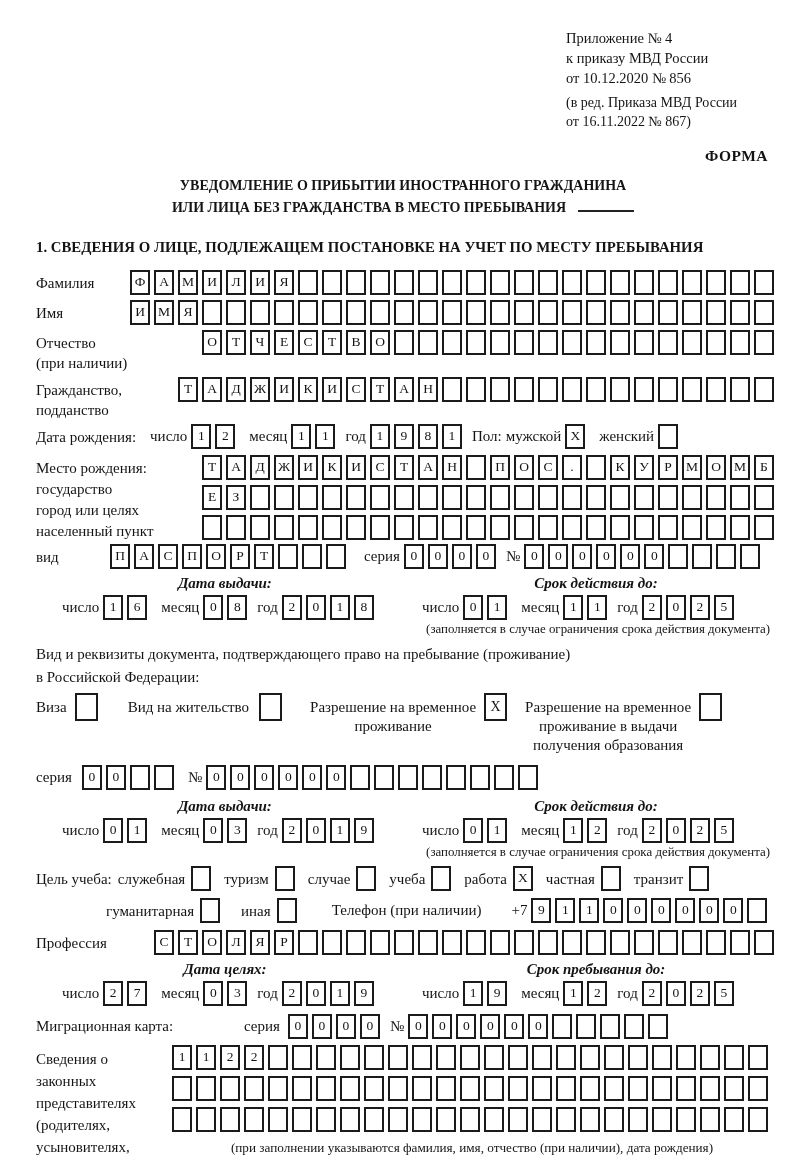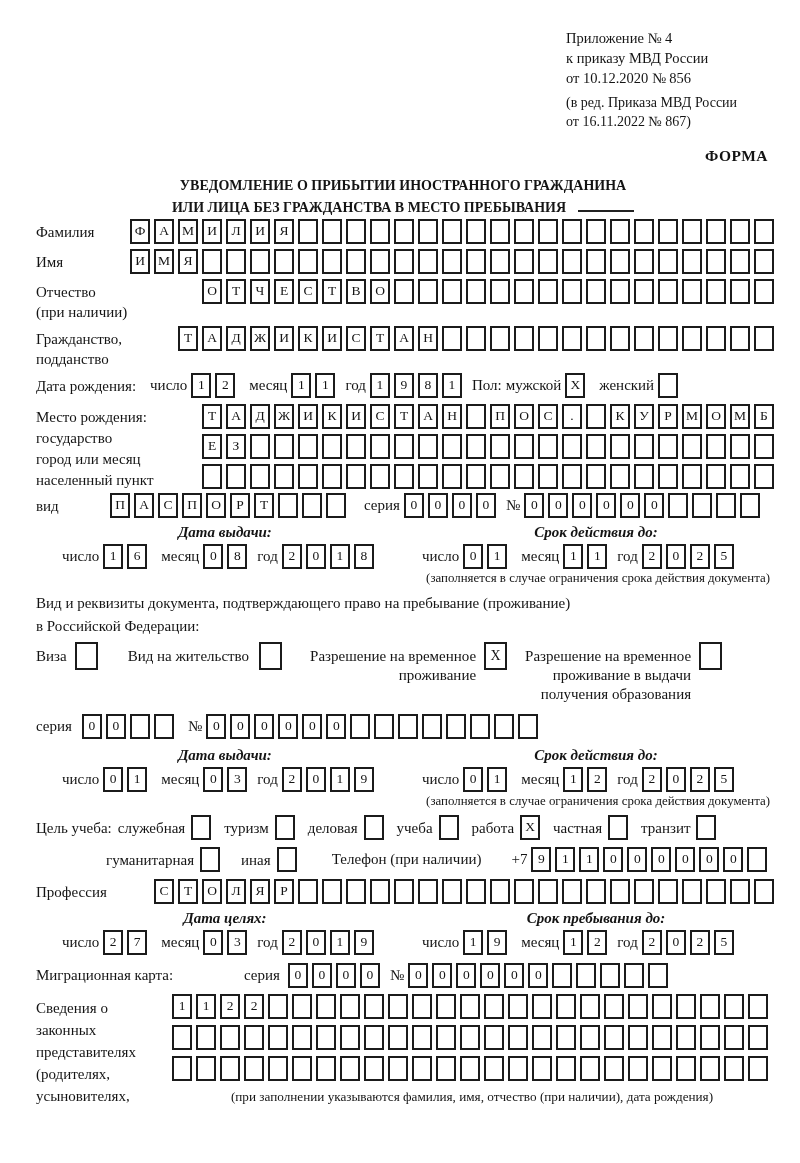--- a/index.html
+++ b/index.html
@@ -39,21 +39,21 @@
   .datehead { text-align:center; font-weight:bold; margin-bottom:3px;font-style:italic; }
   .dateline { display:flex; align-items:center; white-space:nowrap; }
   .dl-lbl { margin-right:4px; }
   .ml10 { margin-left:10px; } .ml6 { margin-left:6px; } .ml14 { margin-left:14px; }
   .datenote-full { text-align:right; font-size:12.9px; margin:0 0 6px 0; }
 
   .res-line { line-height:23px; }
   .visa-row { display:flex; align-items:flex-start; margin:4px 0 10px 0; }
   .checkitem { display:flex; align-items:flex-start; margin-right:14px; }
   .ci-label { line-height:19px; padding-top:5px; margin-right:8px; }
-  .ci-center { text-align:right; }
+  .ci-center { text-align:center; }
 
   .purpose-row { display:flex; align-items:center; margin-bottom:7px; white-space:nowrap; }
   .p-item { display:flex; align-items:center; margin-right:9px; }
   .p-item .lbl { padding-top:0; margin-right:6px; }
 
   .rep-note { font-size:13.2px; margin-top:8px; text-align:center; white-space:nowrap; }
 </style>
 </head>
 <body>
 
@@ -68,20 +68,21 @@
       <div>от 16.11.2022 № 867)</div>
     </div>
   </div>
   <div class="forma">ФОРМА</div>
 
   <div class="title">
     <div>УВЕДОМЛЕНИЕ О ПРИБЫТИИ ИНОСТРАННОГО ГРАЖДАНИНА</div>
     <div><span>ИЛИ ЛИЦА БЕЗ ГРАЖДАНСТВА В МЕСТО ПРЕБЫВАНИЯ</span><span class="blank-line"></span></div>
   </div>
 
+  <div class="sec-head">1. СВЕДЕНИЯ О ЛИЦЕ, ПОДЛЕЖАЩЕМ ПОСТАНОВКЕ НА УЧЕТ ПО МЕСТУ ПРЕБЫВАНИЯ</div>
 
   <div class="frow">
     <div class="lbl" style="width:94px">Фамилия</div>
     <div class="cells"><span class="cell">Ф</span><span class="cell">А</span><span class="cell">М</span><span class="cell">И</span><span class="cell">Л</span><span class="cell">И</span><span class="cell">Я</span><span class="cell"></span><span class="cell"></span><span class="cell"></span><span class="cell"></span><span class="cell"></span><span class="cell"></span><span class="cell"></span><span class="cell"></span><span class="cell"></span><span class="cell"></span><span class="cell"></span><span class="cell"></span><span class="cell"></span><span class="cell"></span><span class="cell"></span><span class="cell"></span><span class="cell"></span><span class="cell"></span><span class="cell"></span><span class="cell"></span></div>
   </div>
 
   <div class="frow">
     <div class="lbl" style="width:94px">Имя</div>
     <div class="cells"><span class="cell">И</span><span class="cell">М</span><span class="cell">Я</span><span class="cell"></span><span class="cell"></span><span class="cell"></span><span class="cell"></span><span class="cell"></span><span class="cell"></span><span class="cell"></span><span class="cell"></span><span class="cell"></span><span class="cell"></span><span class="cell"></span><span class="cell"></span><span class="cell"></span><span class="cell"></span><span class="cell"></span><span class="cell"></span><span class="cell"></span><span class="cell"></span><span class="cell"></span><span class="cell"></span><span class="cell"></span><span class="cell"></span><span class="cell"></span><span class="cell"></span></div>
   </div>
@@ -114,21 +115,21 @@
     <span class="dl-lbl">мужской</span>
     <span class="cells"><span class="cell">X</span></span>
     <span class="dl-lbl ml10">женский</span>
     <span class="cells"><span class="cell"></span></span>
   </div>
 
   <div class="frow" style="margin-top:6px;margin-bottom:2px">
     <div class="lbl" style="width:166px;line-height:21px">
       <div>Место рождения:</div>
       <div>государство</div>
-      <div>город или месяц</div>
+      <div>город или целях</div>
       <div>населенный пункт</div>
     </div>
     <div>
       <div class="cells" style="display:block;margin-bottom:5px"><span class="cell">Т</span><span class="cell">А</span><span class="cell">Д</span><span class="cell">Ж</span><span class="cell">И</span><span class="cell">К</span><span class="cell">И</span><span class="cell">С</span><span class="cell">Т</span><span class="cell">А</span><span class="cell">Н</span><span class="cell"></span><span class="cell">П</span><span class="cell">О</span><span class="cell">С</span><span class="cell">.</span><span class="cell"></span><span class="cell">К</span><span class="cell">У</span><span class="cell">Р</span><span class="cell">М</span><span class="cell">О</span><span class="cell">М</span><span class="cell">Б</span></div>
       <div class="cells" style="display:block;margin-bottom:5px"><span class="cell">Е</span><span class="cell">З</span><span class="cell"></span><span class="cell"></span><span class="cell"></span><span class="cell"></span><span class="cell"></span><span class="cell"></span><span class="cell"></span><span class="cell"></span><span class="cell"></span><span class="cell"></span><span class="cell"></span><span class="cell"></span><span class="cell"></span><span class="cell"></span><span class="cell"></span><span class="cell"></span><span class="cell"></span><span class="cell"></span><span class="cell"></span><span class="cell"></span><span class="cell"></span><span class="cell"></span></div>
       <div class="cells" style="display:block"><span class="cell"></span><span class="cell"></span><span class="cell"></span><span class="cell"></span><span class="cell"></span><span class="cell"></span><span class="cell"></span><span class="cell"></span><span class="cell"></span><span class="cell"></span><span class="cell"></span><span class="cell"></span><span class="cell"></span><span class="cell"></span><span class="cell"></span><span class="cell"></span><span class="cell"></span><span class="cell"></span><span class="cell"></span><span class="cell"></span><span class="cell"></span><span class="cell"></span><span class="cell"></span><span class="cell"></span></div>
     </div>
   </div>
 
   <div class="inline-row">
@@ -232,21 +233,21 @@
     <span class="lbl" style="padding-top:0;margin-right:6px">Цель учеба:</span>
     <span class="p-item">
         <span class="lbl">служебная</span>
         <span class="cells"><span class="cell"></span></span>
       </span>
     <span class="p-item">
         <span class="lbl">туризм</span>
         <span class="cells"><span class="cell"></span></span>
       </span>
     <span class="p-item">
-        <span class="lbl">деловая</span>
+        <span class="lbl">случае</span>
         <span class="cells"><span class="cell"></span></span>
       </span>
     <span class="p-item">
         <span class="lbl">учеба</span>
         <span class="cells"><span class="cell"></span></span>
       </span>
     <span class="p-item">
         <span class="lbl">работа</span>
         <span class="cells"><span class="cell">X</span></span>
       </span>

